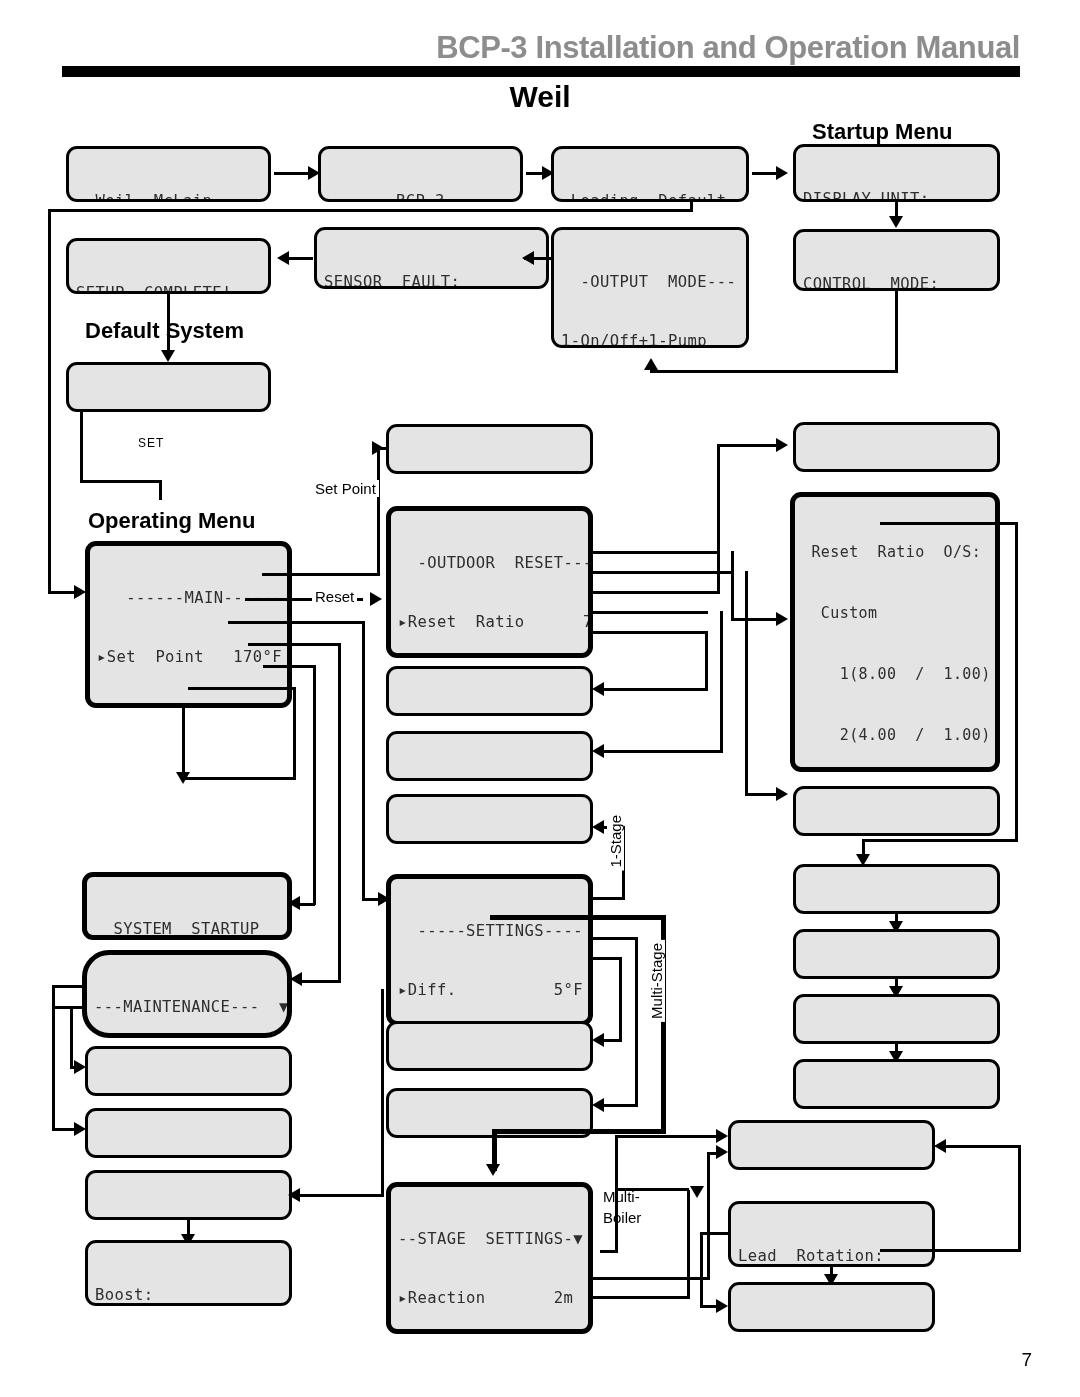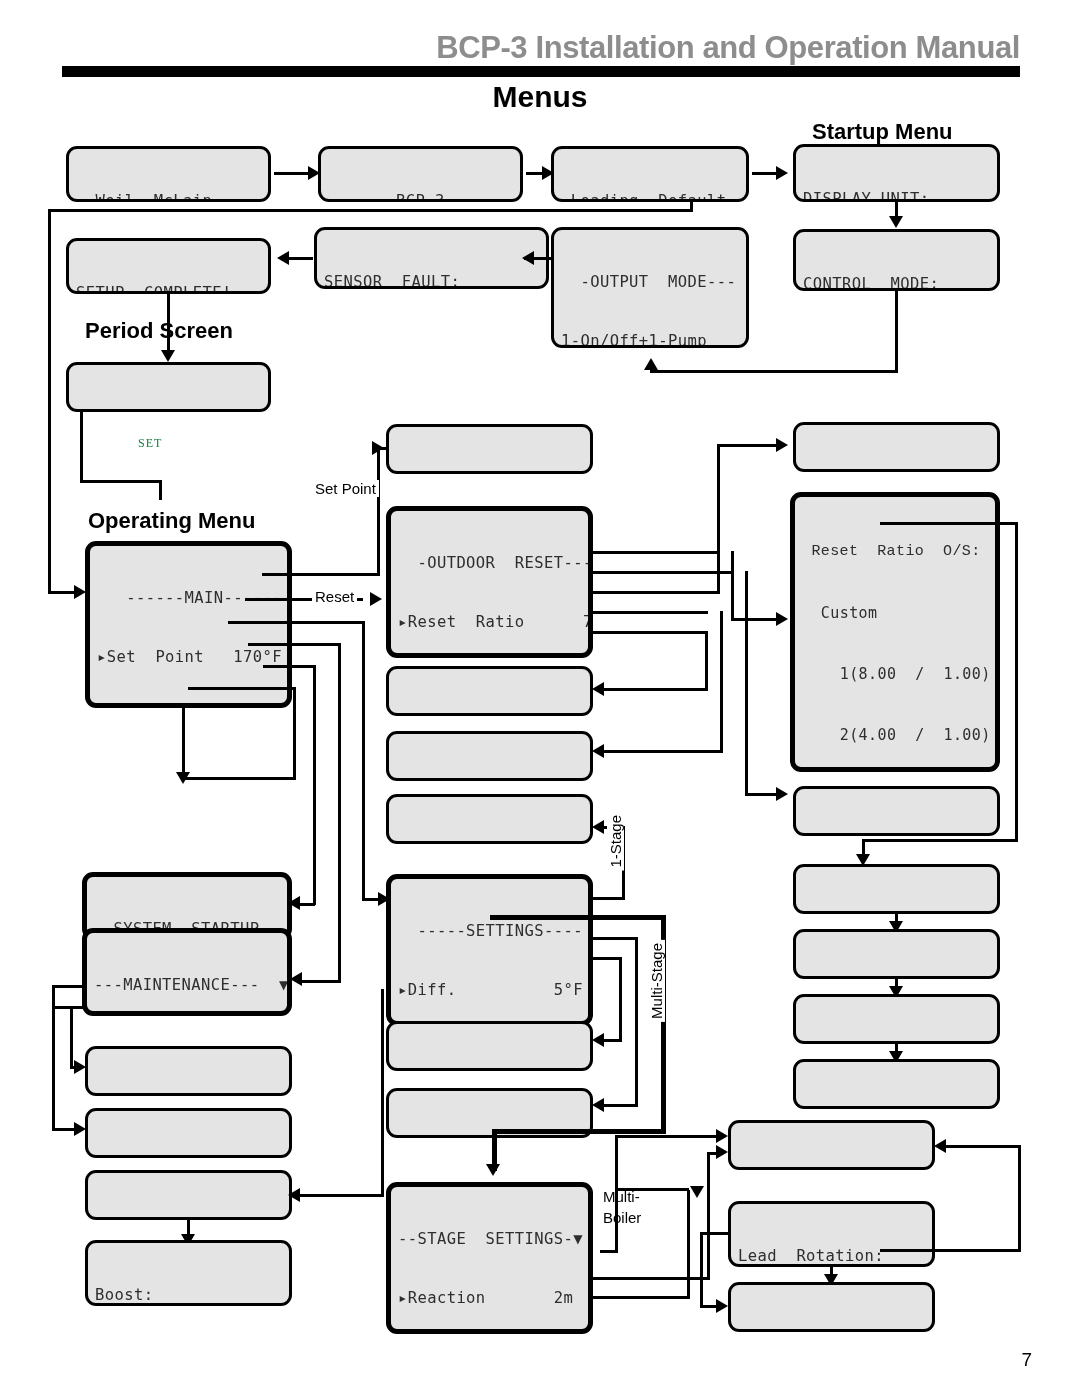--- a/index.html
+++ b/index.html
@@ -58,31 +58,31 @@
   .v{width:3px;}
   .ar{position:absolute;width:0;height:0;}
   .ar-r{border-top:7px solid transparent;border-bottom:7px solid transparent;border-left:12px solid #000;}
   .ar-l{border-top:7px solid transparent;border-bottom:7px solid transparent;border-right:12px solid #000;}
   .ar-d{border-left:7px solid transparent;border-right:7px solid transparent;border-top:12px solid #000;}
   .ar-u{border-left:7px solid transparent;border-right:7px solid transparent;border-bottom:12px solid #000;}
 
   .lbl{position:absolute;font-size:15px;color:#000;background:#fff;padding:0 3px;white-space:nowrap;text-align:right;}
   .lbl-v{position:absolute;font-size:15px;color:#000;background:#fff;
          writing-mode:vertical-rl;transform:rotate(180deg);padding:3px 0;}
-  .set-ghost{position:absolute;font-size:12px;color:#15803d;letter-spacing:1px;font-family:Liberation Serif, serif;}
+  .set-ghost{position:absolute;font-size:12px;color:#000000;letter-spacing:1px;}
   .pgnum{position:absolute;right:48px;bottom:26px;font-size:19px;color:#000;}
 </style>
 </head>
 <body>
 
 <div class="page">
 
   <div class="hdr-title">BCP-3 Installation and Operation Manual</div>
   <div class="hdr-rule"></div>
-  <div class="menus-title">Menus</div>
+  <div class="menus-title">Weil</div>
 
   <div class="lcd" style="left:66px;top:146px;width:205px;height:56px;">
     <span class="ln">  Weil  McLain</span>
     
   </div>
 
   <div class="h" style="left:274px;top:172px;width:38px;"></div>
   <div class="ar ar-r" style="left:308px;top:166px;"></div>
 
   <div class="lcd" style="left:318px;top:146px;width:205px;height:56px;">
@@ -150,21 +150,21 @@
   <div class="ar ar-l" style="left:277px;top:251px;"></div>
 
   <div class="lcd" style="left:66px;top:238px;width:205px;height:56px;">
     <span class="ln">SETUP  COMPLETE!</span>
     
   </div>
 
   <div class="v" style="left:167px;top:294px;height:62px;"></div>
   <div class="ar ar-d" style="left:161px;top:350px;"></div>
 
-  <div class="sec-head" style="left:85px;top:318px;">Period Screen</div>
+  <div class="sec-head" style="left:85px;top:318px;">Default System</div>
 
   <div class="lcd" style="left:66px;top:362px;width:205px;height:50px;">
     <span class="ln">SYSTEM=        68°F</span>
     
   </div>
 
   <div class="set-ghost" style="left:138px;top:436px;">SET</div>
 
   <div class="v" style="left:80px;top:412px;height:70px;"></div>
   <div class="h" style="left:80px;top:480px;width:82px;"></div>
@@ -229,21 +229,21 @@
   <div class="h" style="left:182px;top:777px;width:112px;"></div>
   <div class="ar ar-d" style="left:176px;top:772px;"></div>
 
 
   <div class="lcd thick" style="left:82px;top:872px;width:210px;height:68px;">
     <span class="ln">  SYSTEM  STARTUP</span>
     
     
   </div>
 
-  <div class="lcd thick" style="left:82px;top:928px;width:210px;height:88px;">
+  <div class="lcd thick" style="left:82px;top:950px;width:210px;height:88px;border-radius:27px;">
     <span class="ln">---MAINTENANCE---  ▼</span>
     
     
     
   </div>
 
   <div class="v" style="left:52px;top:985px;height:145px;"></div>
   <div class="h" style="left:52px;top:985px;width:32px;"></div>
   <div class="h" style="left:52px;top:1006px;width:32px;"></div>
   <div class="v" style="left:70px;top:1006px;height:62px;"></div>
@@ -316,21 +316,21 @@
   <div class="lcd" style="left:793px;top:422px;width:207px;height:50px;">
     <span class="ln">Cutoff:</span>
     
   </div>
 
   <div class="v" style="left:731px;top:551px;height:70px;"></div>
   <div class="h" style="left:731px;top:618px;width:52px;"></div>
   <div class="ar ar-r" style="left:776px;top:612px;"></div>
 
   <div class="lcd thick" style="left:790px;top:492px;width:210px;height:280px;font-size:15px;line-height:20.4px;">
-    <span class="ln" style="height:20.4px;font-family:Liberation Mono, monospace;"> Reset  Ratio  O/S:</span>
+    <span class="ln" style="height:20.4px;"> Reset  Ratio  O/S:</span>
     <span class="ln" style="height:20.4px;">  Custom</span>
     <span class="ln" style="height:20.4px;">    1(8.00  /  1.00)</span>
     <span class="ln" style="height:20.4px;">    2(4.00  /  1.00)</span>
     
     
     
     
     
     
     

